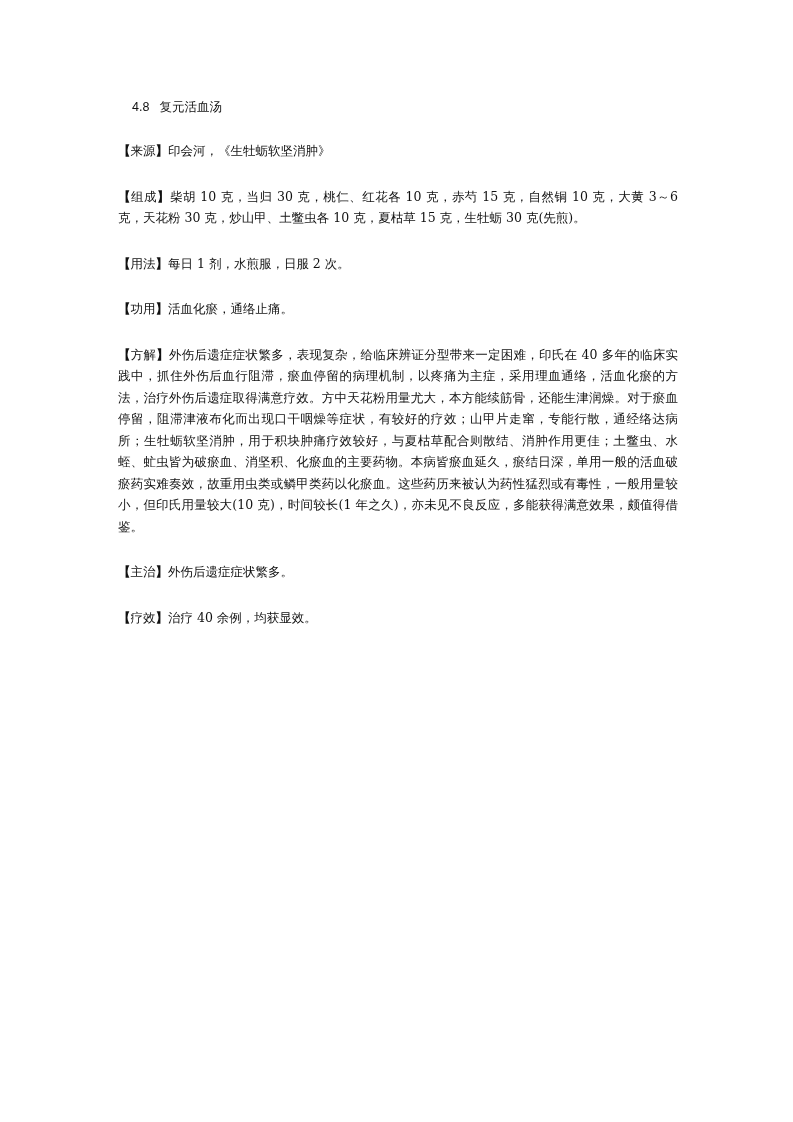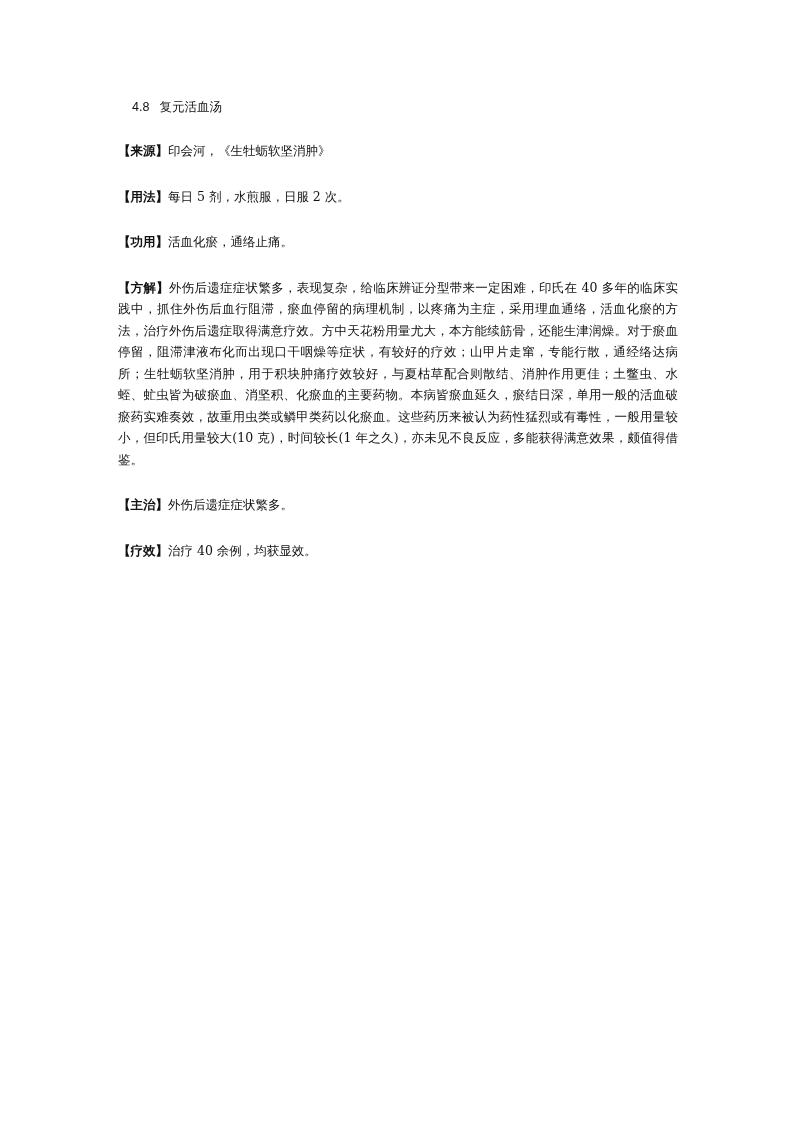--- a/index.html
+++ b/index.html
@@ -32,38 +32,39 @@
       margin-right: 10px;
     }
     .para {
       font-size: 12.5px;
       line-height: 21.5px;
       margin: 0 0 24px 0;
       text-align: justify;
       word-break: break-all;
     }
     .para .tag {
-      font-weight: bold;
+      font-weight: normal;
     }
     .para .bracket {
       font-weight: bold;
     }
   </style>
 </head>
 <body>
 
 <div class="page">
   <div class="heading">
     <span class="num">4.8</span><span>复元活血汤</span>
   </div>
 
   <p class="para"><span class="bracket">【</span><span class="tag">来源</span><span class="bracket">】</span><span>印会河，《生牡蛎软坚消肿》</span></p>
 
+  <p class="para"><span class="bracket">【</span><span class="tag">组成</span><span class="bracket">】</span><span>柴胡 10 克，当归 30 克，桃仁、红花各 10 克，赤芍 15 克，自然铜 10 克，大黄 3～6 克，天花粉 30 克，炒山甲、土鳖虫各 10 克，夏枯草 15 克，生牡蛎 30 克(先煎)。</span></p>
 
-  <p class="para"><span class="bracket">【</span><span class="tag">用法</span><span class="bracket">】</span><span>每日 5 剂，水煎服，日服 2 次。</span></p>
+  <p class="para"><span class="bracket">【</span><span class="tag">用法</span><span class="bracket">】</span><span>每日 1 剂，水煎服，日服 2 次。</span></p>
 
   <p class="para"><span class="bracket">【</span><span class="tag">功用</span><span class="bracket">】</span><span>活血化瘀，通络止痛。</span></p>
 
   <p class="para"><span class="bracket">【</span><span class="tag">方解</span><span class="bracket">】</span><span>外伤后遗症症状繁多，表现复杂，给临床辨证分型带来一定困难，印氏在 40 多年的临床实践中，抓住外伤后血行阻滞，瘀血停留的病理机制，以疼痛为主症，采用理血通络，活血化瘀的方法，治疗外伤后遗症取得满意疗效。方中天花粉用量尤大，本方能续筋骨，还能生津润燥。对于瘀血停留，阻滞津液布化而出现口干咽燥等症状，有较好的疗效；山甲片走窜，专能行散，通经络达病所；生牡蛎软坚消肿，用于积块肿痛疗效较好，与夏枯草配合则散结、消肿作用更佳；土鳖虫、水蛭、虻虫皆为破瘀血、消坚积、化瘀血的主要药物。本病皆瘀血延久，瘀结日深，单用一般的活血破瘀药实难奏效，故重用虫类或鳞甲类药以化瘀血。这些药历来被认为药性猛烈或有毒性，一般用量较小，但印氏用量较大(10 克)，时间较长(1 年之久)，亦未见不良反应，多能获得满意效果，颇值得借鉴。</span></p>
 
   <p class="para"><span class="bracket">【</span><span class="tag">主治</span><span class="bracket">】</span><span>外伤后遗症症状繁多。</span></p>
 
 
   <p class="para"><span class="bracket">【</span><span class="tag">疗效</span><span class="bracket">】</span><span>治疗 40 余例，均获显效。</span></p>
 

